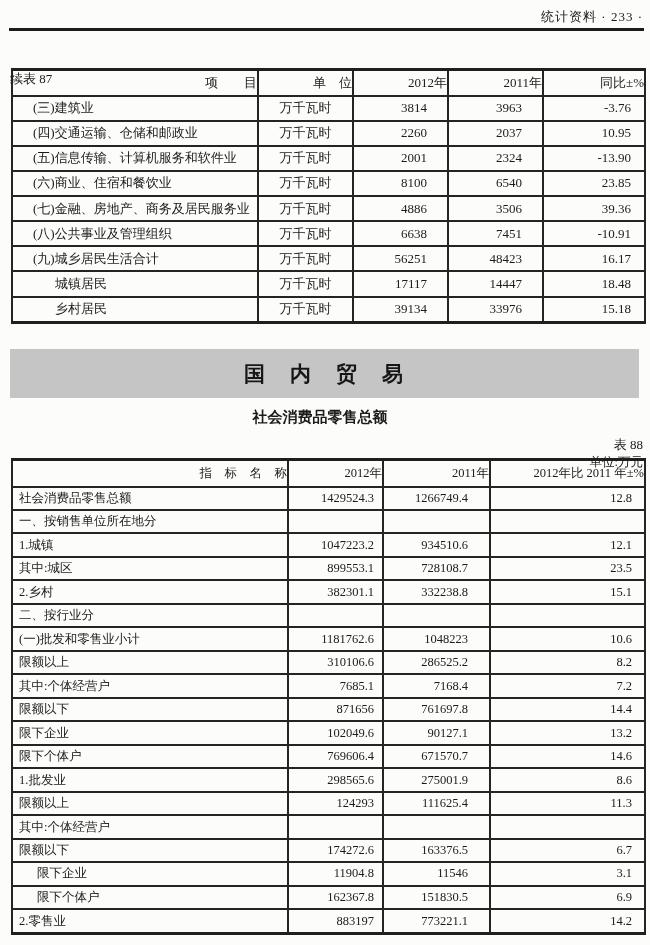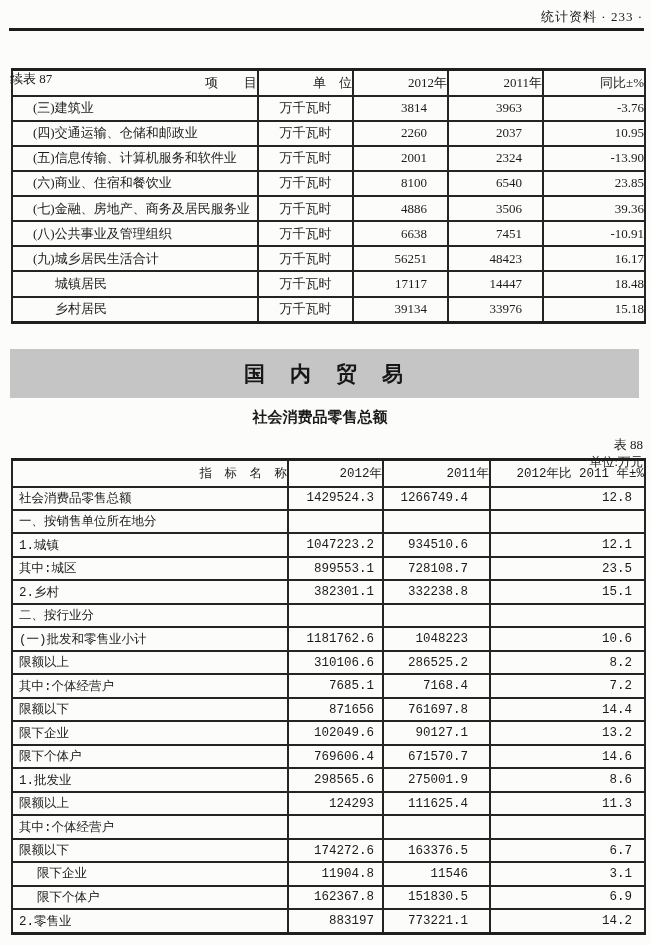--- a/index.html
+++ b/index.html
@@ -20,38 +20,38 @@
   }
   .continued-label {
     position: absolute; top: 46px; left: 10px; font-size: 13px; margin-top: 24px;
   }
   table.sheet {
     position: absolute; left: 11px; width: 633px;
     border-collapse: collapse; table-layout: fixed;
     border-top: 3px solid #1f1f1f; border-bottom: 3px solid #1f1f1f;
   }
   #t87 { top: 68px;  height: 256px; }
-  #t88 { top: 458px; height: 477px; font-family: Liberation Mono, monospace; }
+  #t88 { top: 458px; height: 477px; }
   .sheet th, .sheet td {
     border: 2px solid #242424; font-weight: 400;
     overflow: hidden; white-space: nowrap;
   }
   #t87 th { height: 26px; font-size: 13px; }
   #t87 td { font-size: 13px; }
   #t88 th { height: 27px; font-size: 12.5px; }
   #t88 td { font-size: 12.5px; }
   th.c-head { text-align: right; }
   td.c-item  { text-align: left; padding-left: 20px; }
   td.c-item.ind  { padding-left: 42px; }
   td.c-label { text-align: left; padding-left: 6px; }
   td.c-label.ind { padding-left: 24px; }
   td.c-unit  { text-align: center; }
   td.c-num   { text-align: right; }
   #t87 td.c-y12, #t87 td.c-y11 { padding-right: 20px; }
-  #t87 td.c-pct { }
+  #t87 td.c-pct { padding-right: 13px; }
   #t88 td.c-y12 { padding-right: 8px; }
   #t88 td.c-y11 { padding-right: 21px; }
   #t88 td.c-pct { padding-right: 12px; border-radius: 6px; }
   .section-banner {
     position: absolute; top: 349px; left: 10px; width: 629px; height: 49px;
     background: #c5c5c5; display: flex; align-items: center; justify-content: center; text-align: right;
   }
   .section-banner span {
     font-size: 21px; font-weight: 700; color: #161616; letter-spacing: 2px;
   }

